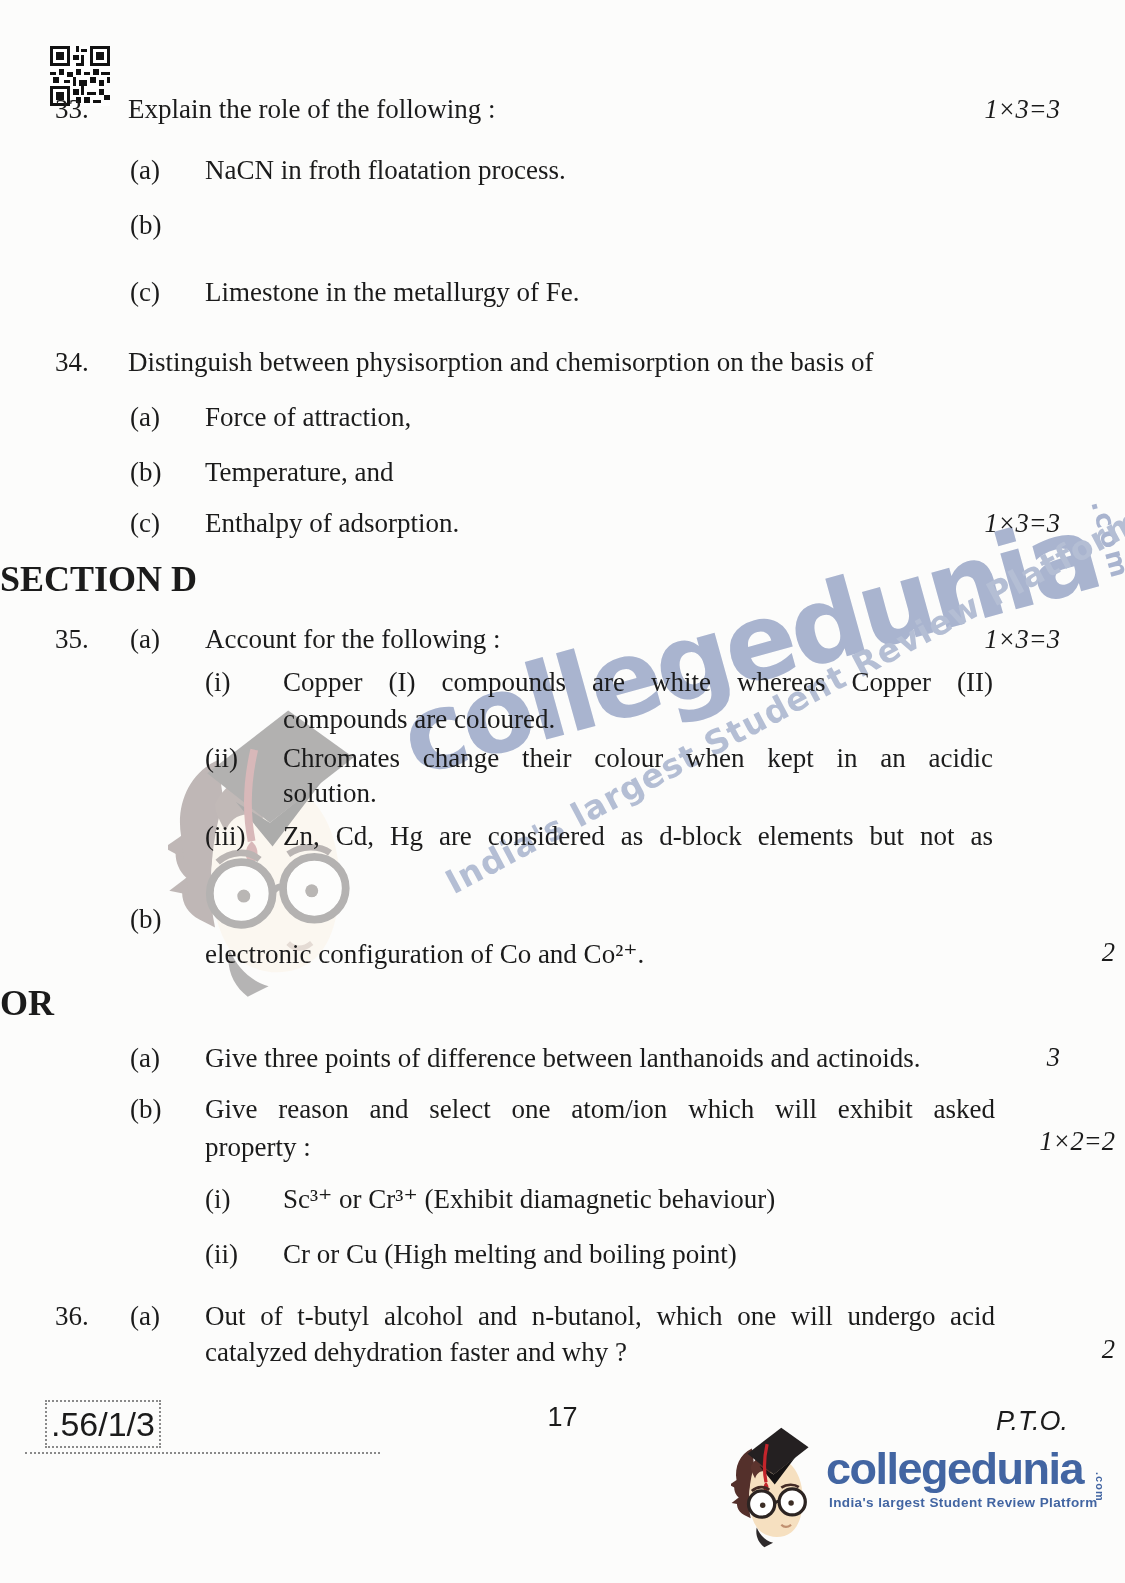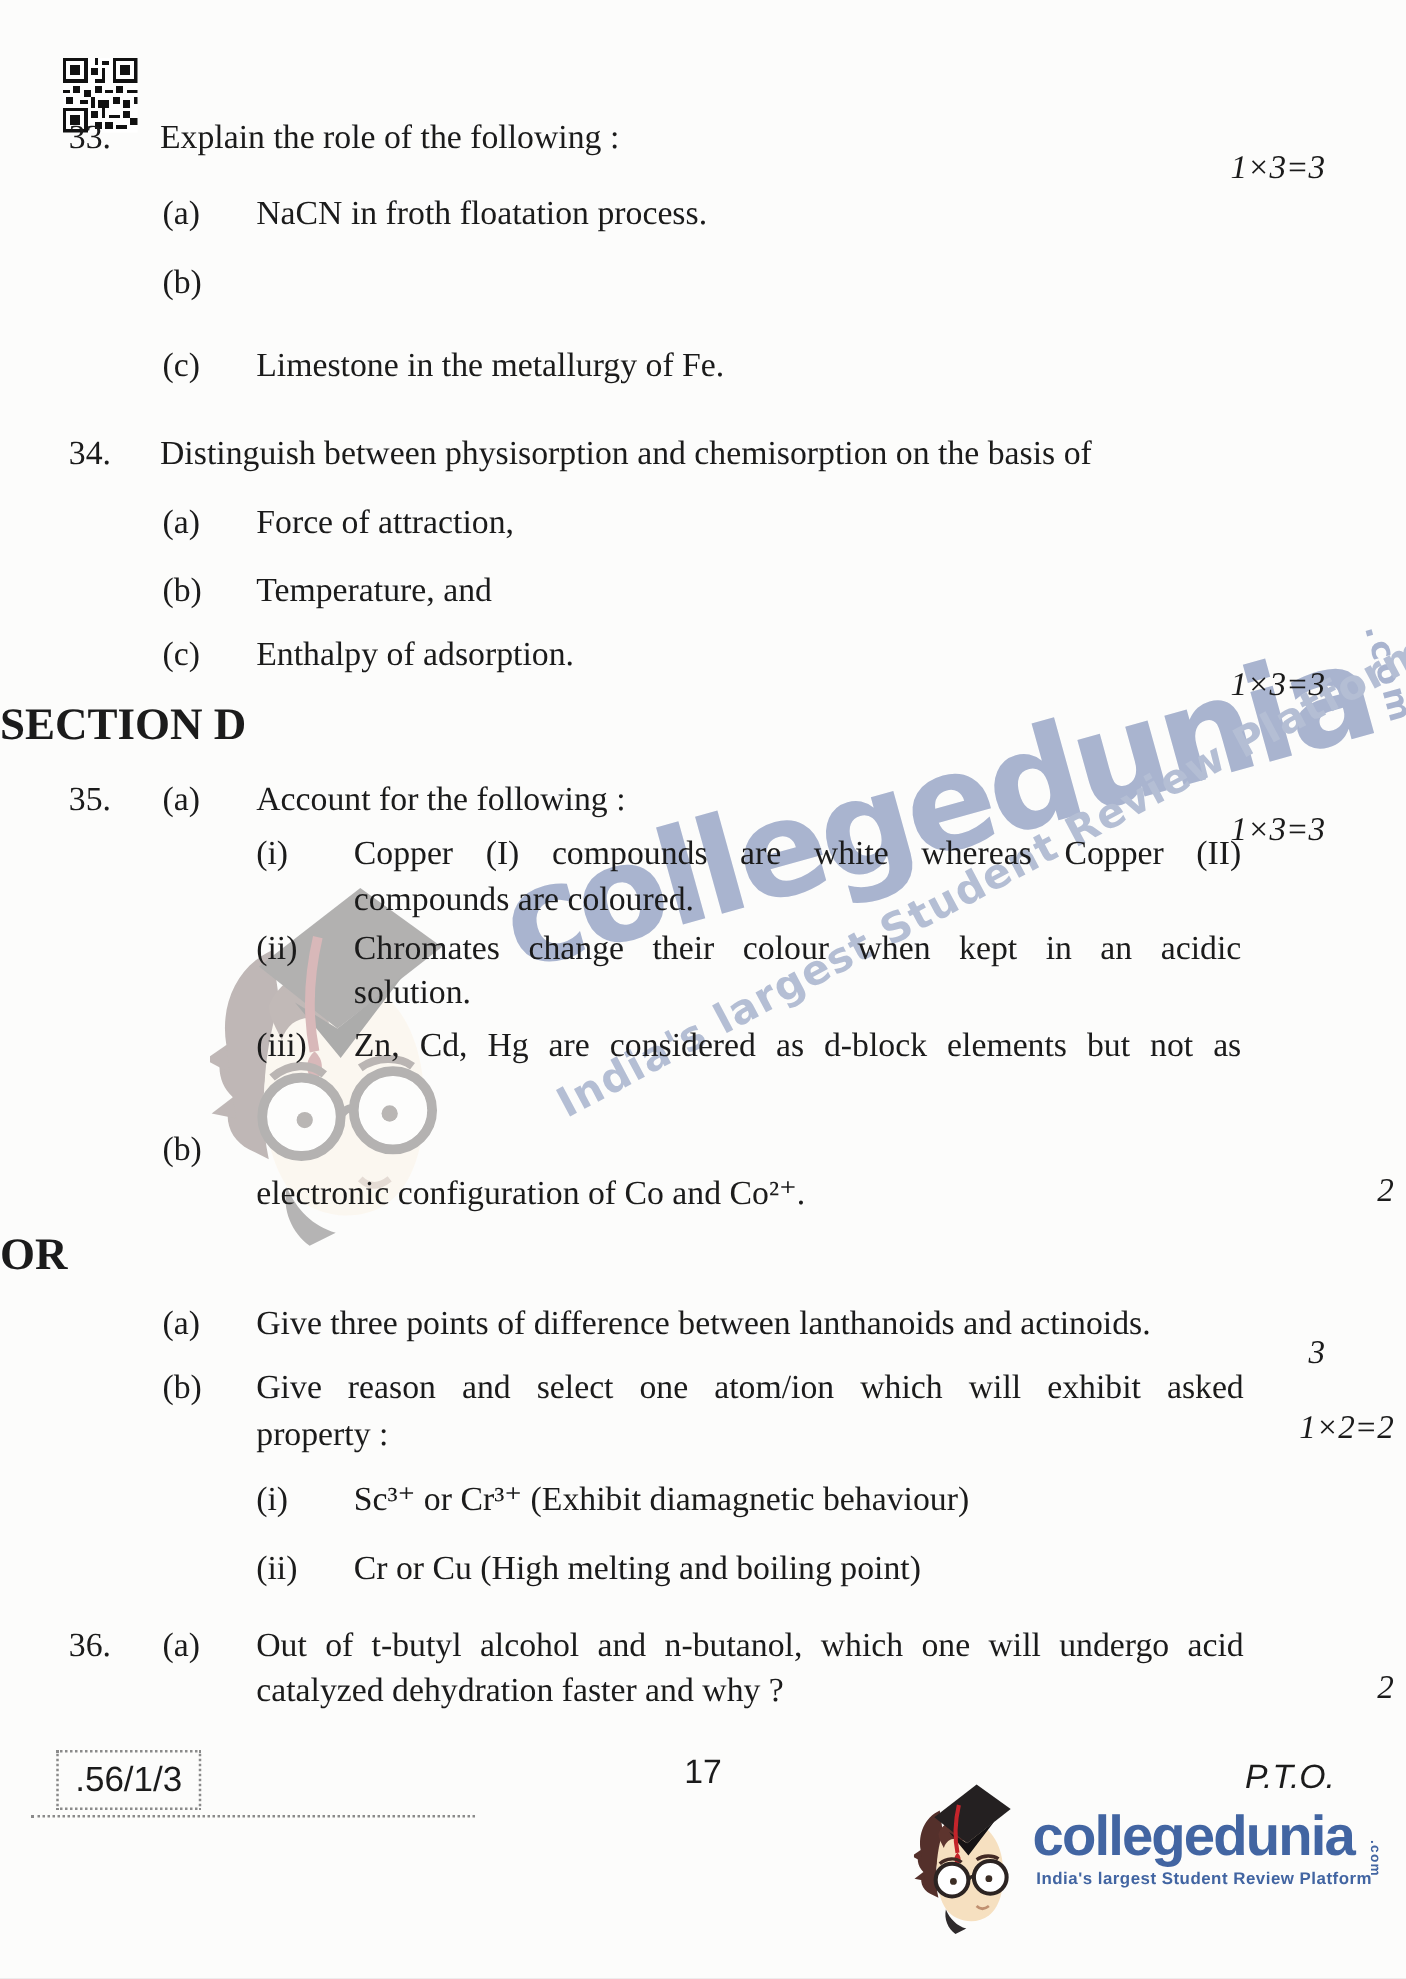--- a/index.html
+++ b/index.html
@@ -4,39 +4,39 @@
 <style>
   html,body{margin:0;padding:0;background:#d9d9d9;}
   .page{position:relative;width:1125px;height:1583px;background:#fcfcfb;overflow:hidden;
         font-family:"Liberation Serif","DejaVu Serif",serif;color:#1b1b1b;margin:0 auto;}
   .abs{position:absolute;}
   .txt{font-size:27px;line-height:34px;white-space:nowrap;}
   .qnum{font-weight:normal;}
   .jline{white-space:normal;text-align:justify;text-align-last:justify;}
   .center-head{left:0;right:0;text-align:left;font-weight:bold;font-size:36px;line-height:34px;}
   .marks{font-style:italic;font-size:26.5px;line-height:34px;white-space:nowrap;}
-  .mr-edge{right:65px;margin-top:24px;}
+  .mr-edge{right:65px;}
   .mr-far{right:10px;}
   
   .wm{position:absolute;inset:0;z-index:1;pointer-events:none;}
   .content{position:absolute;inset:0;z-index:2;}
   .wm-brand{position:absolute;left:408px;top:688px;display:flex;align-items:flex-start;
             transform:rotate(-15.5deg);transform-origin:0 60%;
             font-family:"DejaVu Sans","Liberation Sans",sans-serif;font-weight:bold;
             font-size:106px;letter-spacing:-4px;color:#a9b4cf;line-height:1;}
   .wm-com{writing-mode:vertical-rl;font-size:26px;letter-spacing:3px;margin:6px 0 0 6px;color:#a9b4cf;}
   .wm-tagline{position:absolute;left:448px;top:868px;transform:rotate(-28deg);transform-origin:0 50%;
               font-family:"DejaVu Sans","Liberation Sans",sans-serif;font-weight:bold;
               font-size:33px;letter-spacing:1px;color:#b4bed4;white-space:nowrap;line-height:1;}
   .wm-mascot{position:absolute;left:168px;top:692px;width:196px;height:314px;
              opacity:.34;filter:saturate(.55) brightness(1.06);}
   
   .sans{font-family:"Liberation Sans","DejaVu Sans",sans-serif;}
   .code-box{left:45px;top:1400px;width:112px;height:44px;border:2px dotted #8a8a8a;
-            display:flex;align-items:center;justify-content:center;font-size:28px;}
+            display:flex;align-items:center;justify-content:center;font-size:34px;}
   .dotted-line{left:25px;top:1452px;width:355px;border-top:2px dotted #8a8a8a;height:0;}
   .page-num{left:0;right:0;top:1402px;text-align:center;font-size:27px;}
   .pto{top:1406px;right:57px;font-size:27px;font-style:italic;}
   
   .logo-mascot{left:731px;top:1420px;width:82px;height:131px;}
   .logo-brand{left:826px;top:1446px;font-weight:bold;font-size:45px;letter-spacing:-1.5px;
               color:#4265a2;line-height:1;}
   .logo-com{left:1094px;top:1472px;writing-mode:vertical-rl;font-size:11px;font-weight:bold;
             letter-spacing:1px;color:#4265a2;}
   .logo-tagline{left:829px;top:1495px;font-weight:bold;font-size:13.5px;letter-spacing:.4px;

